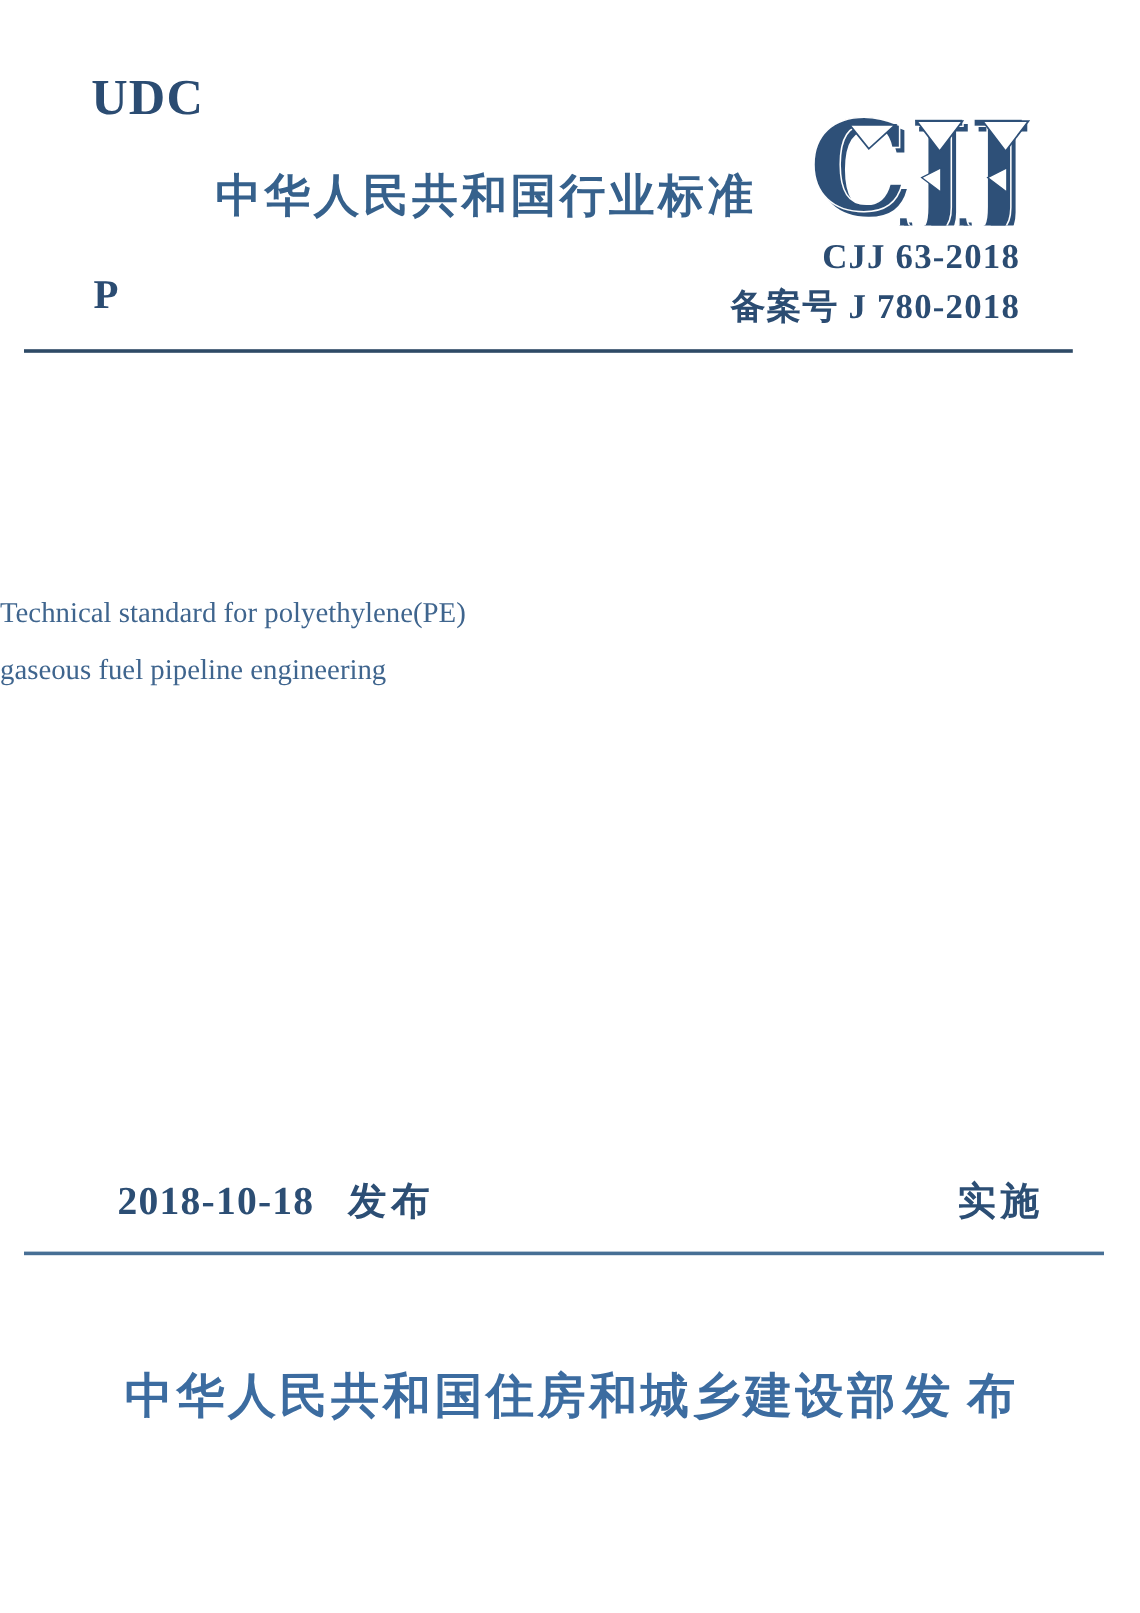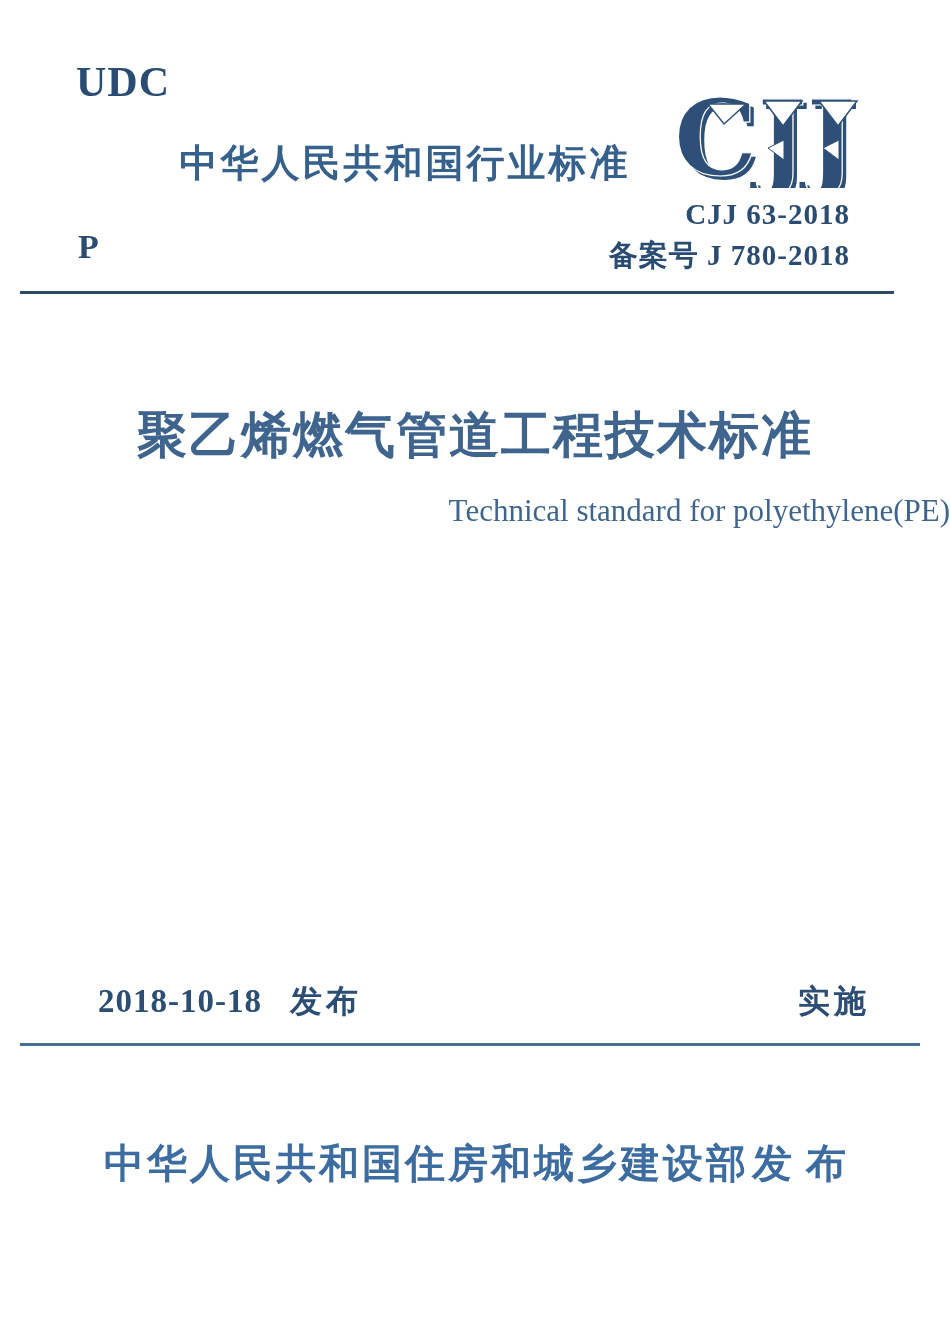--- a/index.html
+++ b/index.html
@@ -69,22 +69,22 @@
     left: 0; right: 0; top: 402px;
     text-align: center;
     font-size: 50px;
     font-weight: bold;
     letter-spacing: 2px;
     color: #3f658e;
   }
   .title-en {
     position: absolute;
     left: 0; right: 0; top: 487px;
-    text-align: right;
-    font-size: 31px;
+    text-align: left;
+    font-size: 24px;
     line-height: 48px;
     color: #3f658e;
   }
   .dates-row {
     position: absolute;
     left: 74px; right: 80px; top: 980px;
     display: flex;
     justify-content: space-between;
     align-items: baseline;
     color: #2c4e74;
@@ -159,24 +159,24 @@
   </div>
 
   <div class="std-no serif">CJJ 63-2018</div>
 
   <div class="record-no serif">备案号 J 780-2018</div>
 
   <div class="p-label serif">P</div>
 
   <div class="rule-top"></div>
 
-  <div class="title-zh serif">聚乙烯燃气管道工程技术标准</div>
 
   <div class="title-en serif">
     <div>Technical standard for polyethylene(PE)</div>
+    <div>gaseous fuel pipeline engineering</div>
   </div>
 
   <div class="dates-row">
     <div class="date-group">
       <span class="date-value serif">2018-10-18</span>
       <span class="date-label">发布</span>
     </div>
     <div class="date-group">
       <span class="date-label">实施</span>
     </div>

